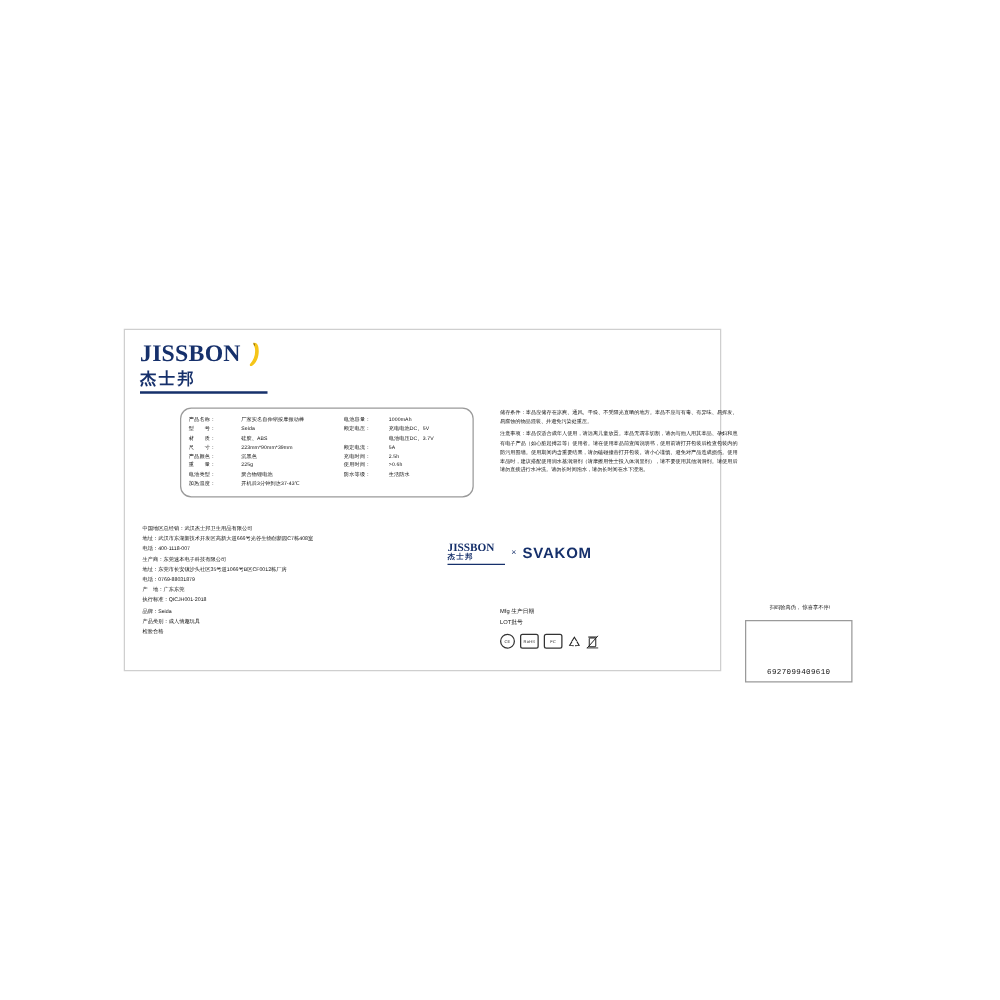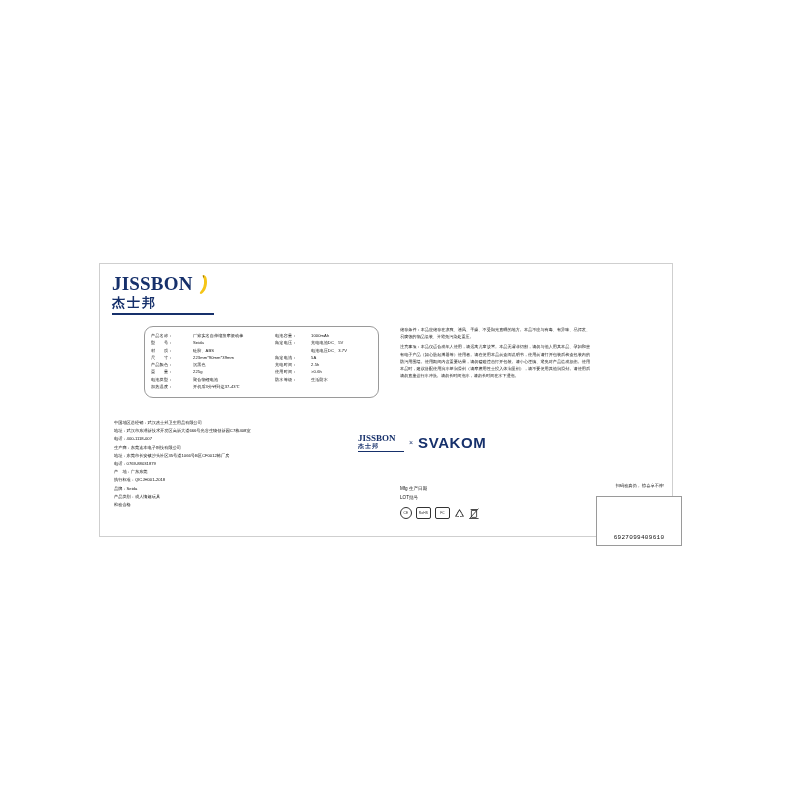--- a/index.html
+++ b/index.html
@@ -15,21 +15,21 @@
     position: relative;
     width: 800px;
     height: 800px;
     background: #ffffff;
   }
   
   .sheet {
     position: absolute;
     left: 99px;
     top: 263px;
-    width: 574px;
+    width: 478px;
     height: 274px;
     background: #ffffff;
     border: 1px solid #cfcfcf;
     box-sizing: border-box;
   }
   
   .logo-block {
     position: absolute;
     left: 12px;
     top: 10px;
@@ -148,21 +148,21 @@
     font-weight: bold;
     color: #16306b;
     letter-spacing: 1px;
     line-height: 7px;
   }
   .cb-line { width: 46px; height: 1px; background: #16306b; margin-top: 1px; }
   .cb-x { font-size: 7px; color: #16306b; margin: 0 5px; }
   .cb-sv {
     font-family: "Liberation Sans", sans-serif;
     font-weight: bold;
-    font-size: 15px;
+    font-size: 12px;
     letter-spacing: 0.6px;
     color: #16306b;
   }
 
   
   .datelines {
     position: absolute;
     left: 300px;
     top: 220px;
     font-size: 4.6px;

